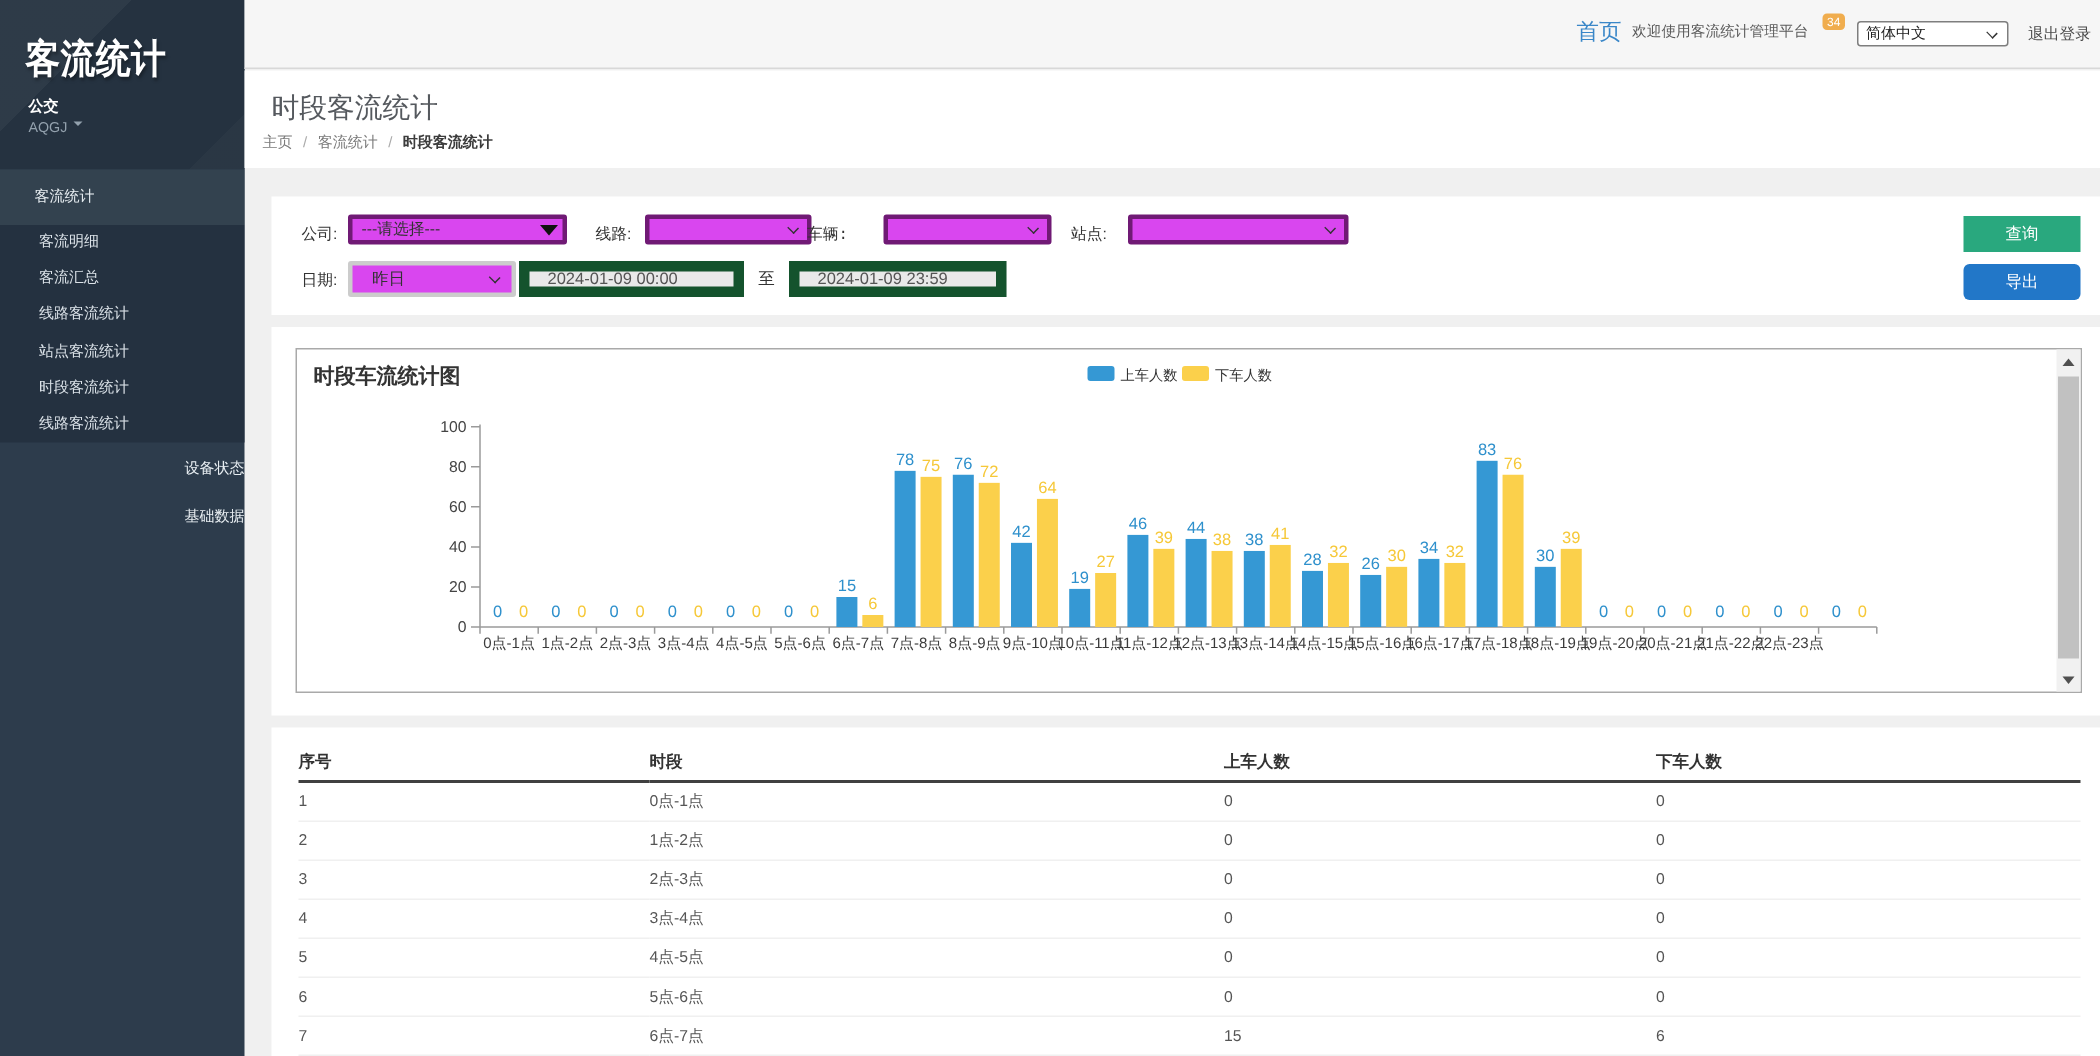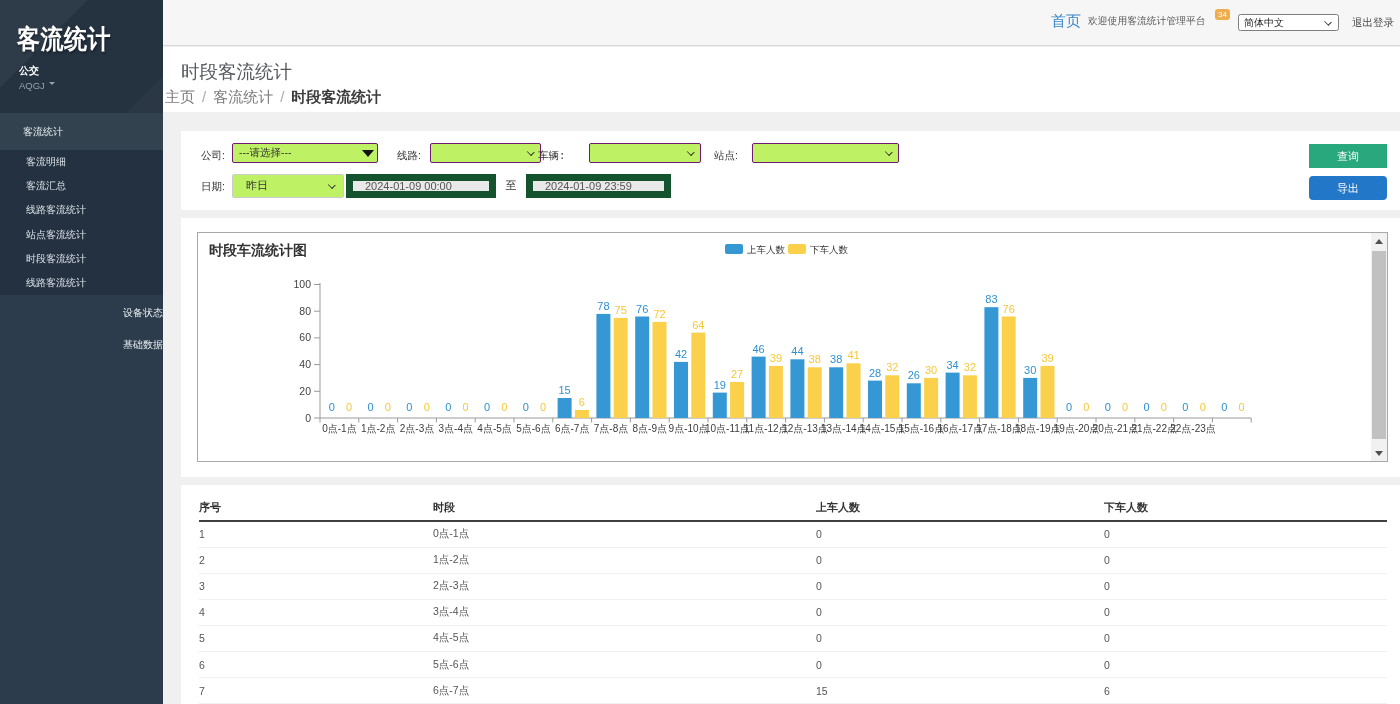--- a/index.html
+++ b/index.html
@@ -24,28 +24,28 @@
 #topbar .home { position:absolute; left:888px; top:12px; font-size:15px; color:#3a87c8; }
 #topbar .welcome { position:absolute; left:925px; top:15px; font-size:9.8px; color:#5a5a5a; }
 #topbar .badge { position:absolute; left:1052px; top:9px; width:15px; height:11px; background:#f0ad4e; border-radius:3px; color:#fff; font-size:8px; text-align:center; line-height:11px; }
 #topbar .lang { position:absolute; left:1075px; top:14px; width:101px; height:17px; background:#fff; border:1px solid #7e7e7e; border-radius:2.5px; font-size:10px; color:#222; line-height:15px; padding-left:5px; }
 #topbar .lang .chev { position:absolute; right:7px; top:4px; width:6px; height:6px; border-right:1.5px solid #333; border-bottom:1.5px solid #333; transform:rotate(45deg) scale(1,0.8); }
 #topbar .logout { position:absolute; left:1189px; top:16px; font-size:10.5px; color:#4a4a4a; }
 
 
 #band { position:absolute; left:163px; top:47px; width:1237px; height:65px; background:#fff; }
 #band h2 { position:absolute; left:18px; top:12px; font-size:18.5px; font-weight:normal; color:#55595e; }
-#band .bc { position:absolute; left:2px; top:41px; font-size:15px; color:#7a7a7a; }
+#band .bc { position:absolute; left:12px; top:41px; font-size:10px; color:#7a7a7a; }
 #band .bc b { color:#3c3c3c; }
 #band .bc .sep { color:#aaa; margin:0 7px; }
 
 
 #filter { position:absolute; left:181px; top:131px; width:1219px; height:79px; background:#fff; }
 #filter .lab { position:absolute; font-size:10.5px; color:#333; }
-.sel { position:absolute; background:#bef264; border:1px solid #701a75; border-radius:2px;text-align:right; }
+.sel { position:absolute; background:#d946ef; border:3px solid #701a75; border-radius:2px;text-align:right; }
 .sel .chev { position:absolute; right:7px; top:50%; margin-top:-4px; width:5.5px; height:5.5px; border-right:1.5px solid #333; border-bottom:1.5px solid #333; transform:rotate(45deg) scale(1,0.85); }
 .sel .tri { position:absolute; right:3px; top:50%; margin-top:-3px; width:0; height:0; border:6px solid transparent; border-top:7px solid #111; border-bottom:none; }
 .sel .txt { position:absolute; left:6px; top:0; bottom:0; font-size:10.5px; color:#333; display:flex; align-items:center; }
 .ginp { position:absolute; background:#e9e9e9; border:7px solid #14532d; font-size:11px; color:#555; display:flex; align-items:center; padding-left:12px; }
 #btn-q { position:absolute; left:1128px; top:13px; width:78px; height:24px; background:#29a87e; border-radius:0; color:#fff; font-size:11px; text-align:center; line-height:24px; }
 #btn-e { position:absolute; left:1128px; top:45px; width:78px; height:24px; background:#2277c8; border-radius:4px; color:#fff; font-size:11px; text-align:center; line-height:24px; }
 
 
 #chartcard { position:absolute; left:181px; top:218px; width:1219px; height:259px; background:#fff; }
 #chartbox { position:absolute; left:16px; top:14px; width:1191px; height:230px; border:1px solid #a9a9a9; }

